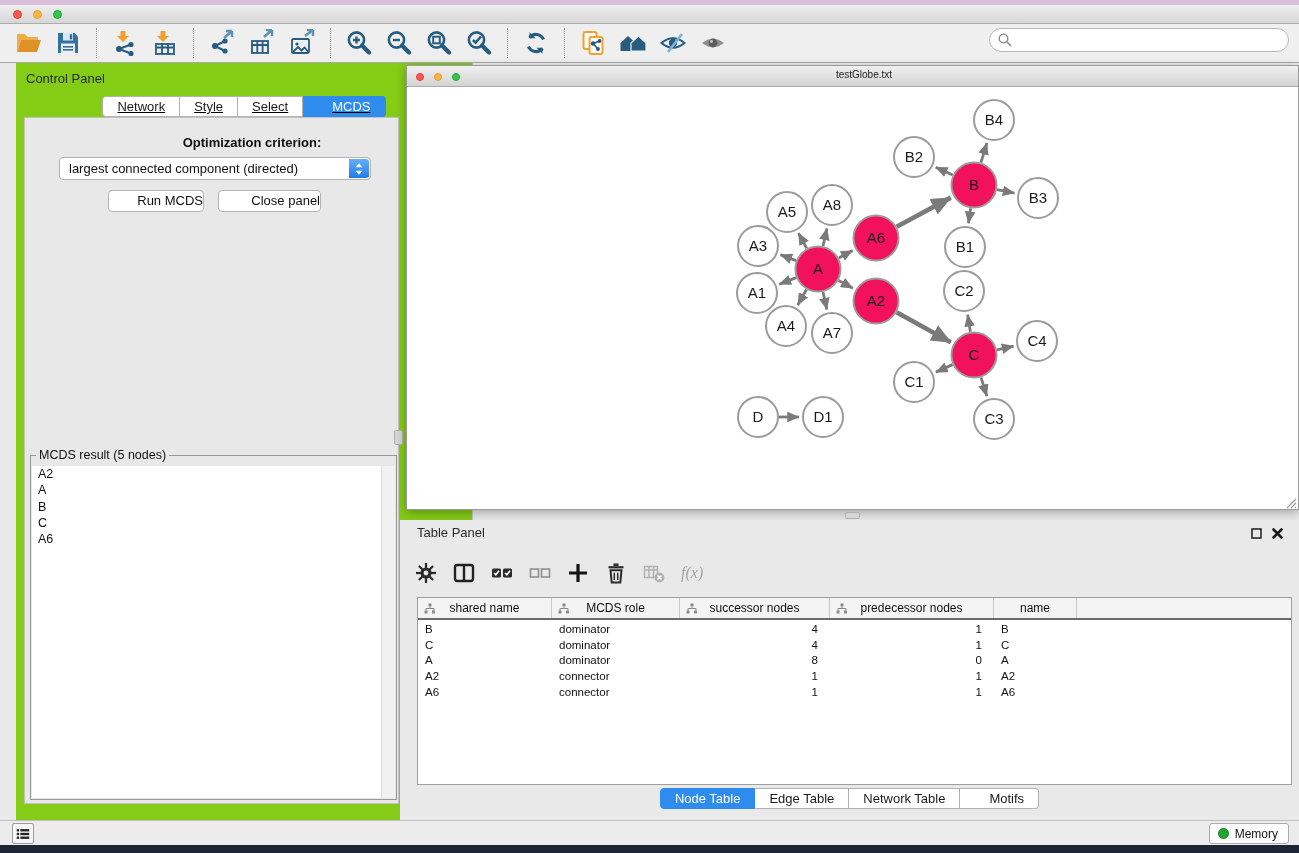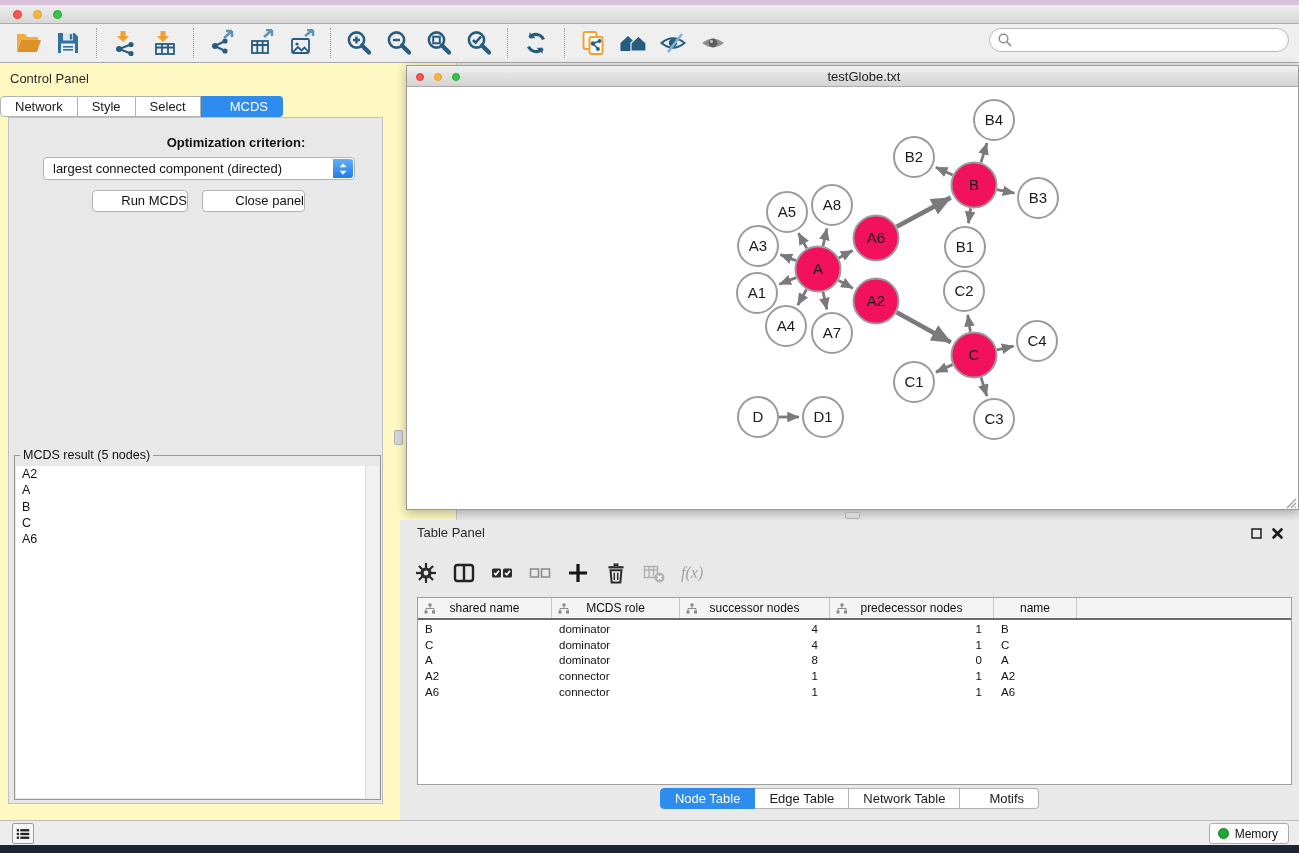--- a/index.html
+++ b/index.html
@@ -24,45 +24,45 @@
   .toolbar { position:absolute; left:0; top:24px; width:100%; height:39px; background:#efefef; border-bottom:1px solid #a8a8a8; display:flex; align-items:center; }
   .tb-group { display:flex; align-items:center; gap:12px; padding:0 14px; }
   .tb-sep { width:0; height:30px; border-left:1px dotted #9a9a9a; }
   .tb-icon { width:28px; height:28px; display:inline-block; cursor:default; }
   .tb-icon svg { width:28px; height:28px; }
   .search-wrap { position:absolute; right:10px; top:4px; width:300px; height:24px; }
   .search-wrap input { width:100%; height:100%; border:1px solid #b9b9b9; border-radius:12px; background:#fff; padding:0 8px 0 26px; font-size:13px; outline:none; color:#333; }
   .search-icon { position:absolute; left:8px; top:4px; width:16px; height:16px; }
 
   
-  .control-panel { position:absolute; left:0; top:63px; width:457px; height:757px; background:#fef9c3; border-right:1px solid #c6c6c6; }
+  .control-panel { position:absolute; left:16px; top:63px; width:457px; height:757px; background:#84cc16; border-right:1px solid #c6c6c6; }
   .panel-head-title { position:absolute; left:10px; top:8px; font-size:13px; color:#2a2a2a; }
   .panel-btn { position:absolute; top:9px; width:13px; height:13px; }
-  .cp-tabs { position:absolute; left:0; right:0; top:33px; display:flex; justify-content:flex-start; }
+  .cp-tabs { position:absolute; left:0; right:0; top:33px; display:flex; justify-content:center;text-decoration:underline; }
   .seg-tab { height:21px; line-height:19px; padding:0 14px; font-size:13px; color:#1a1a1a; background:#fff; border:1px solid #b2b2b2; border-left-width:0; cursor:default; }
   .seg-tab:first-child { border-left-width:1px; border-radius:4px 0 0 4px; }
   .seg-tab:last-child { border-radius:0 4px 4px 0;padding-left:29px; }
   .seg-tab.active { background:#2e8cef; border-color:#2e8cef; color:#fff; }
   .cp-inner { position:absolute; left:8px; top:54px; width:375px; height:687px; border:1px solid #c2c2c2; background:#e8e8e8; }
   .opt-label { position:absolute; left:0; right:0; top:72px; text-align:center; font-size:13px; font-weight:600; color:#111;padding-left:16px; }
   .dropdown { position:absolute; left:43px; top:94px; width:312px; height:23px; background:#fff; border:1px solid #b3b3b3; border-radius:4px; font-size:13px; color:#111; line-height:21px; padding-left:9px; cursor:default; }
   .dropdown .stepper { position:absolute; right:1px; top:1px; width:20px; height:19px; border-radius:0 3px 3px 0; background:linear-gradient(#67aef7,#1e7ee9); display:flex; align-items:center; justify-content:center; }
   .cp-button { position:absolute; height:22px; background:#fff; border:1px solid #b3b3b3; border-radius:4px; font-size:13px; color:#111; text-align:right; line-height:20px; cursor:default; }
   .run-btn { left:92px; top:127px; width:96px; }
   .close-btn { left:202px; top:127px; width:103px; }
   .result-fieldset { position:absolute; left:14px; top:392px; width:367px; height:345px; border:1px solid #979797; }
   .result-legend { position:absolute; left:5px; top:-8px; background:#e8e8e8; padding:0 3px; font-size:12.5px; color:#111; }
   .result-list { position:absolute; left:1px; right:1px; top:10px; bottom:1px; background:#fff; overflow:hidden; }
   .result-scroll { position:absolute; right:0; top:0; bottom:0; width:14px; background:#f1f1f1; border-left:1px solid #dcdcdc; }
   .result-item { font-size:12.5px; color:#111; line-height:16.3px; padding-left:6px; }
 
   
   .net-window { position:absolute; left:406px; top:65px; width:893px; height:445px; border:1px solid #9a9a9a; background:#fff; box-shadow:0 3px 10px rgba(0,0,0,0.28); }
   .net-titlebar { position:absolute; left:0; top:0; width:100%; height:21px; background:linear-gradient(#f0f0f0,#d3d3d3); border-bottom:1px solid #aaaaaa; }
-  .net-titlebar .title { position:absolute; left:0; right:16px; top:3px; text-align:center; font-size:13px; color:#222;margin-left:39px; }
+  .net-titlebar .title { position:absolute; left:0; right:16px; top:3px; text-align:center; font-size:10px; color:#222;margin-left:39px; }
   .tl-sm { width:8px; height:8px; }
   .net-canvas { position:absolute; left:0; top:21px; width:891px; height:422px; background:#fff;padding-left:47px; }
   .net-canvas svg text { font-family:"Liberation Sans", sans-serif; }
   .resize-grip { position:absolute; right:1px; bottom:1px; width:13px; height:13px; }
 
   
   .v-grip { position:absolute; left:394px; top:430px; width:9px; height:15px; background:#d6d6d6; border:1px solid #b0b0b0; border-radius:2px; }
   .h-grip { position:absolute; left:845px; top:512px; width:15px; height:7px; background:#d6d6d6; border:1px solid #b0b0b0; border-radius:2px; }
 
   

